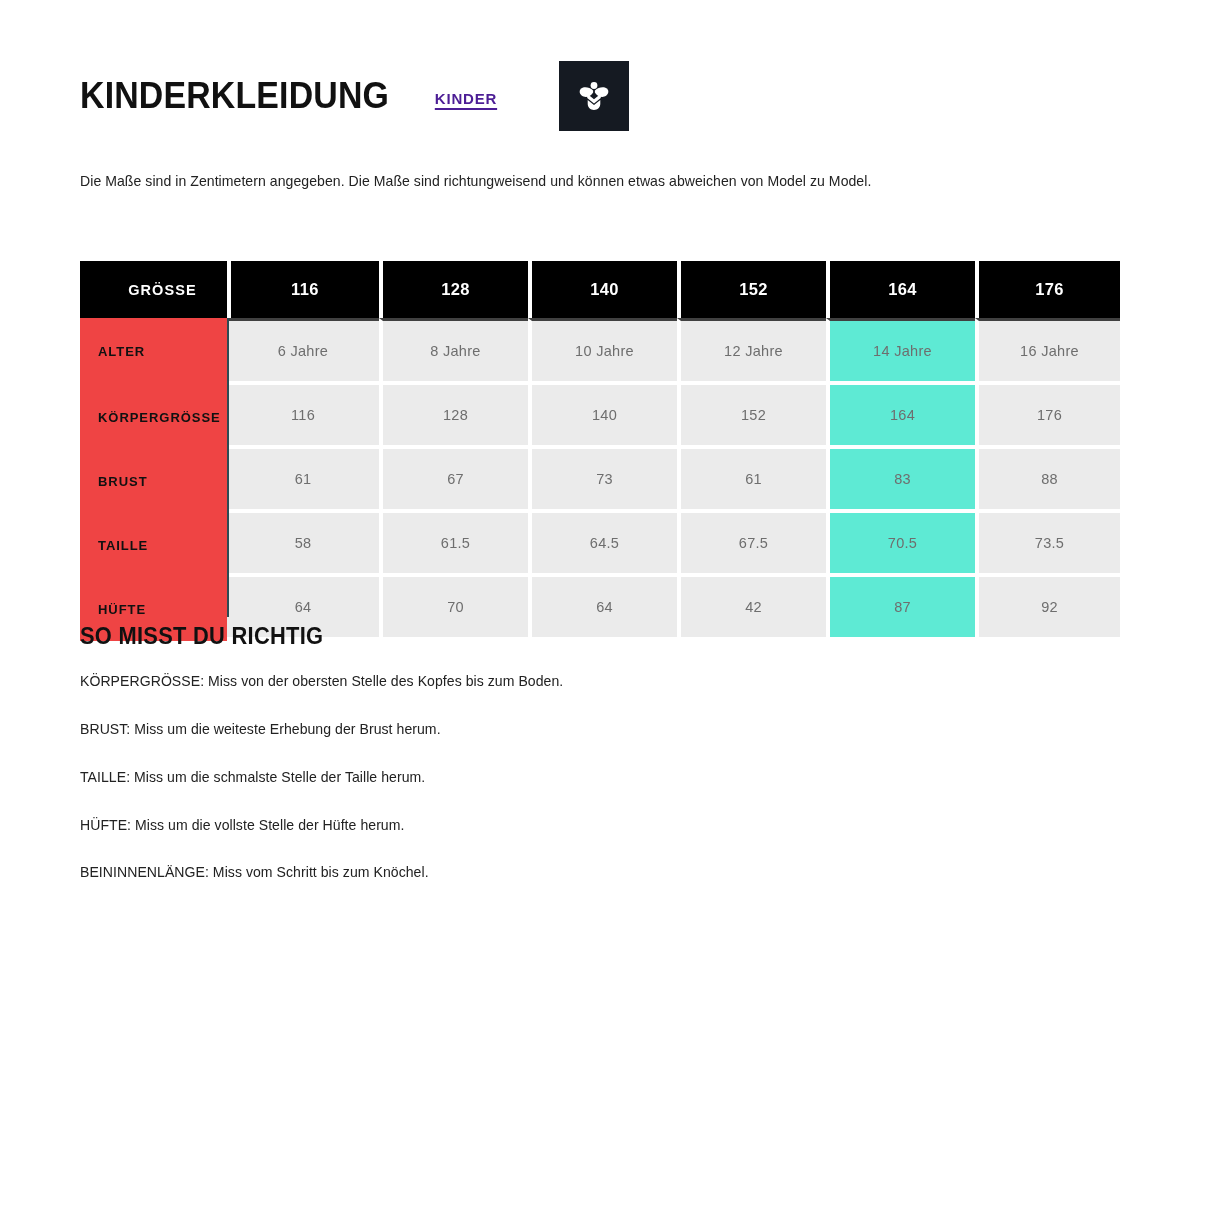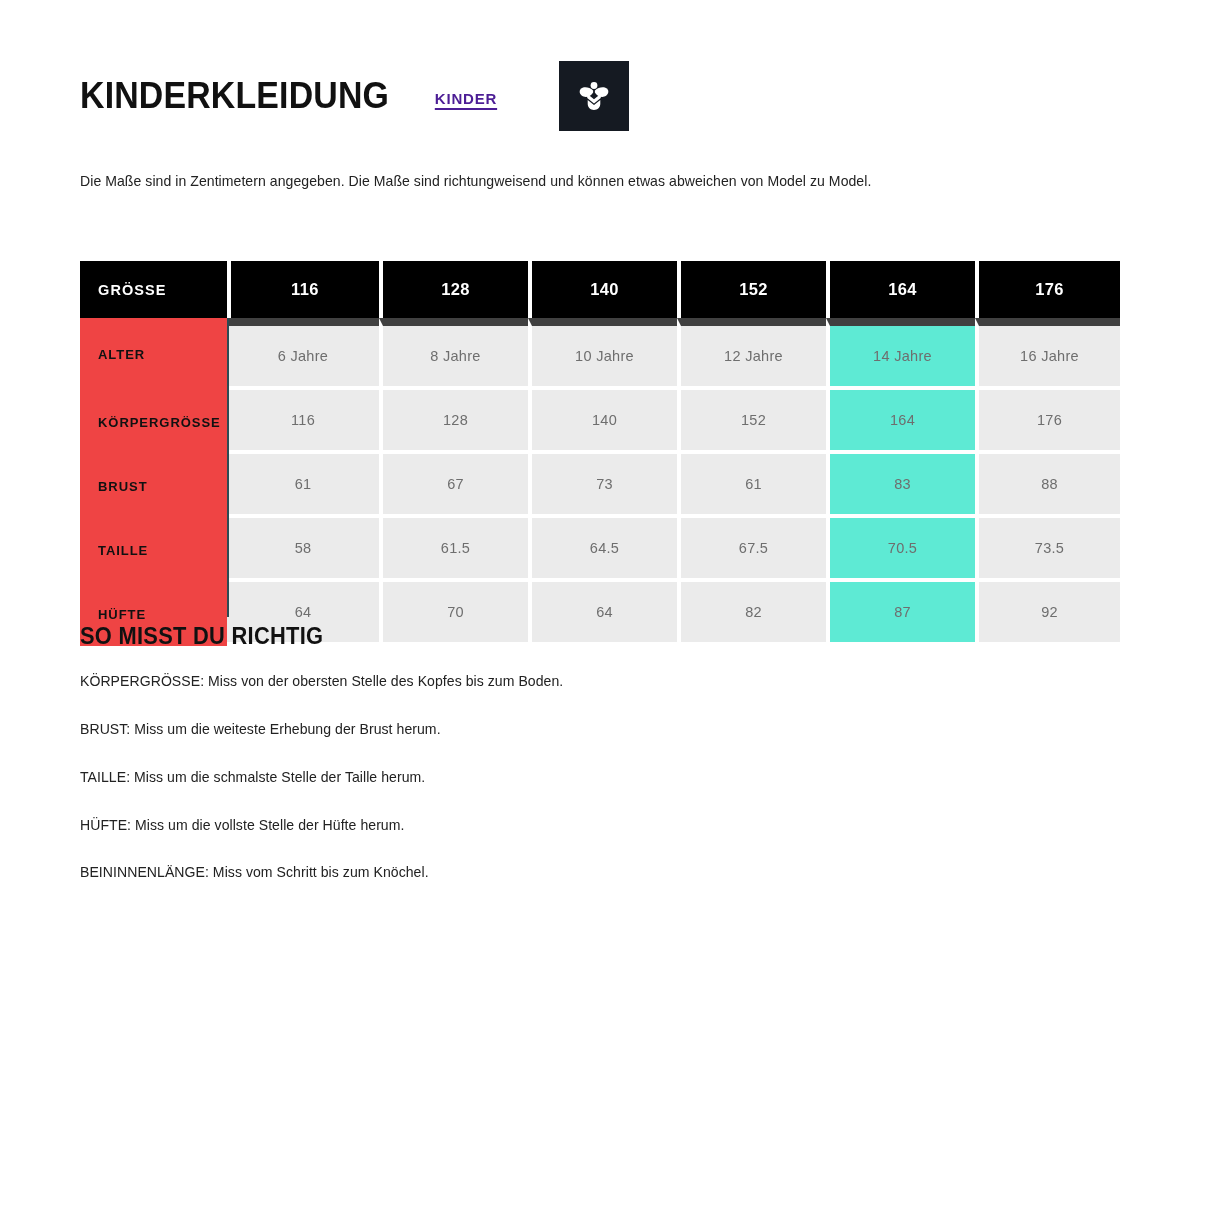--- a/index.html
+++ b/index.html
@@ -96,21 +96,21 @@
   }
 
   .th-label, .th-size {
     background: #000000;
     color: #ffffff;
     height: 57px;
     vertical-align: middle;
     font-weight: 700;
   }
   .th-label {
-    text-align: left;
+    text-align: center;
     padding-left: 18px !important;
     font-size: 14.5px;
     letter-spacing: 1.1px;
     width: 148px;
   }
   .th-size {
     text-align: center;
     font-size: 16.5px;
     letter-spacing: 0.4px;
     border-left: 4px solid #ffffff;
@@ -134,21 +134,21 @@
     font-size: 14.5px;
     text-align: center;
     vertical-align: middle;
     height: 60px;
     border-left: 4px solid #ffffff;
     border-bottom: 4px solid #ffffff;
     letter-spacing: 0.3px;
   }
   .cell.highlight { background: #5eead4; }
   .cell.first-col { border-left: none; }
-  tr.first-body-row .cell { border-top: 8px solid #404040; }
+  tr.first-body-row .cell { border-top: 3px solid #404040; }
 
   
   .divider-rule {
     position: absolute;
     left: 227px;
     top: 318px;
     width: 2px;
     height: 299px;
     background: #2d4b54;
   }
@@ -262,21 +262,21 @@
         <td class="cell">64.5</td>
         <td class="cell">67.5</td>
         <td class="cell highlight">70.5</td>
         <td class="cell">73.5</td>
       </tr>
       <tr>
         <td class="row-label">HÜFTE</td>
         <td class="cell first-col">64</td>
         <td class="cell">70</td>
         <td class="cell">64</td>
-        <td class="cell">82</td>
+        <td class="cell">42</td>
         <td class="cell highlight">87</td>
         <td class="cell">92</td>
       </tr>
     </tbody>
   </table>
 
   <div class="divider-rule"></div>
 
   <div class="measure-section">
     <h2 class="measure-heading">SO MISST DU RICHTIG</h2>

